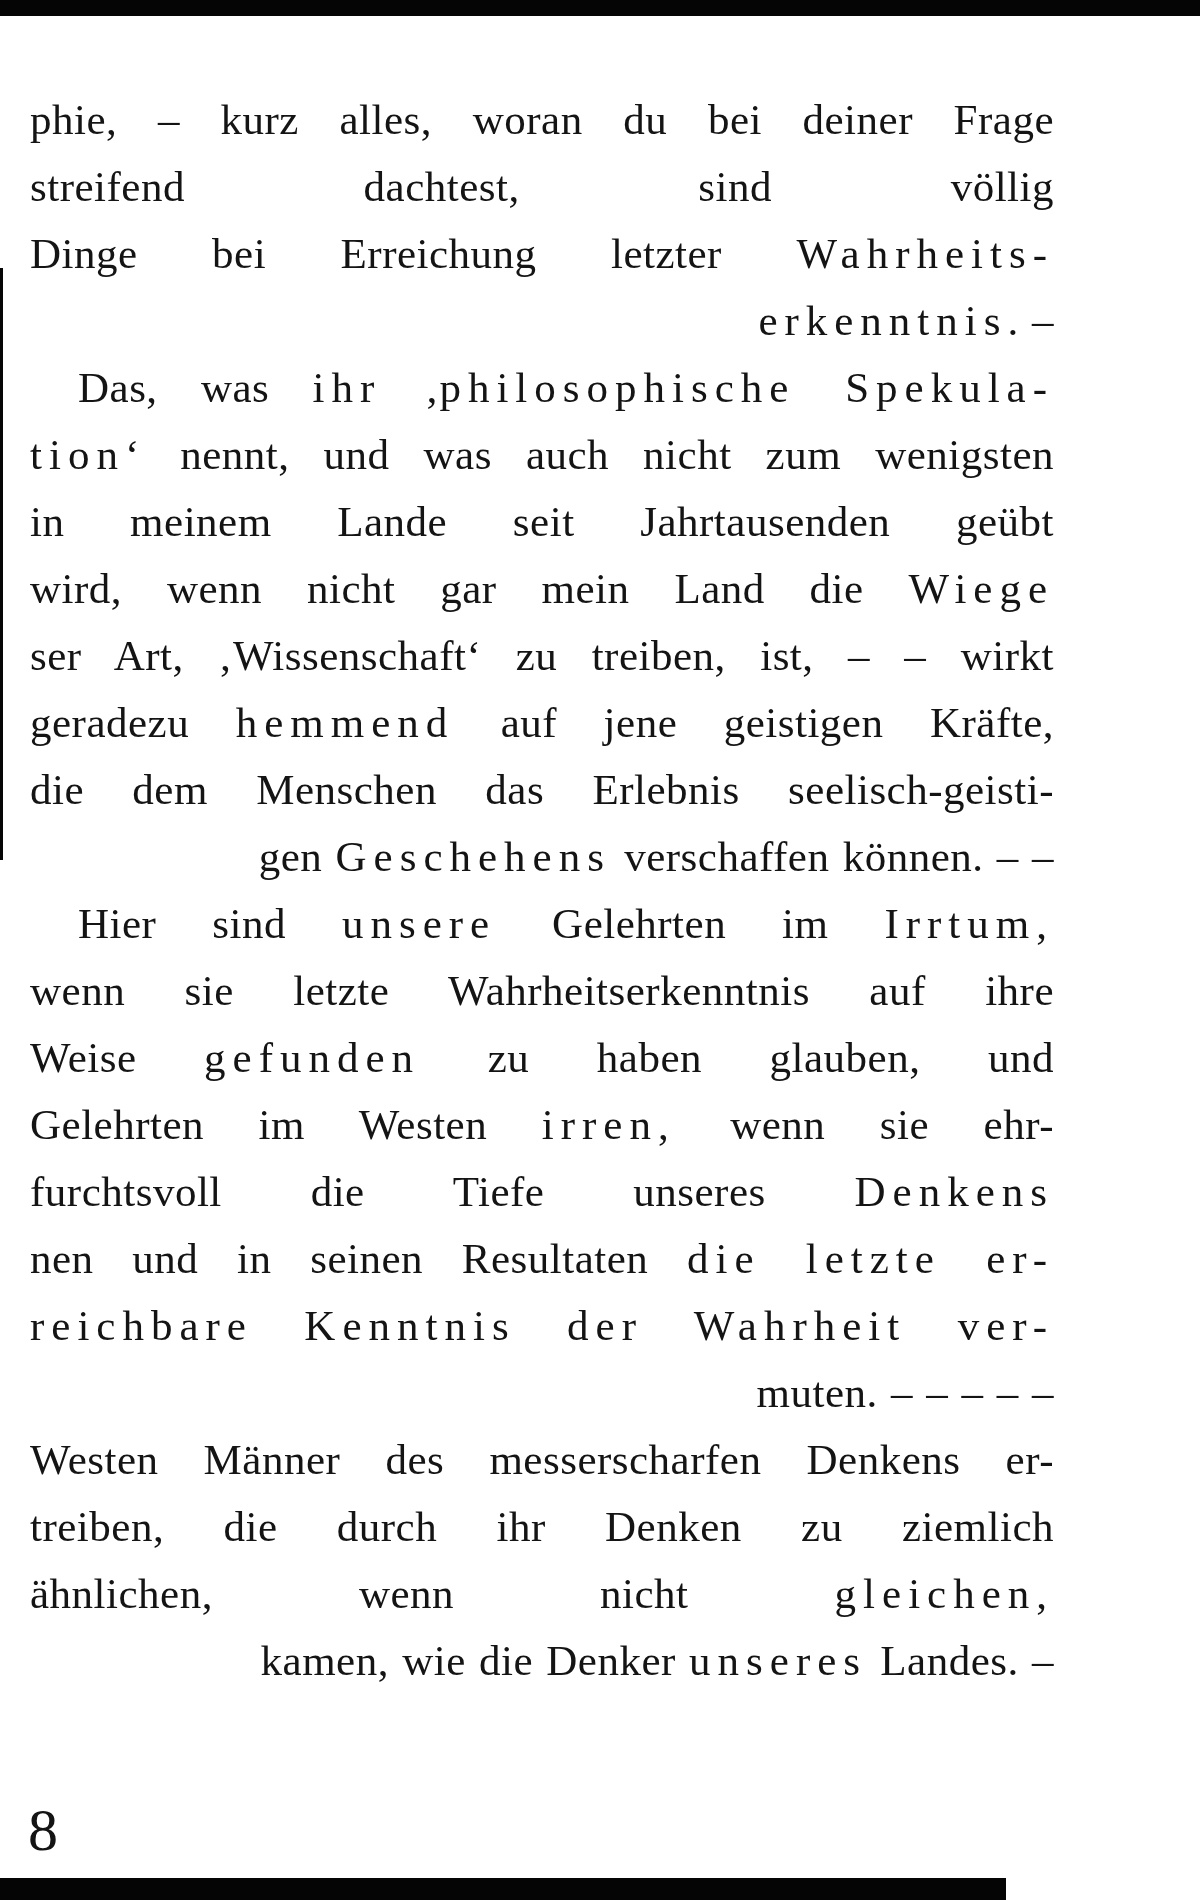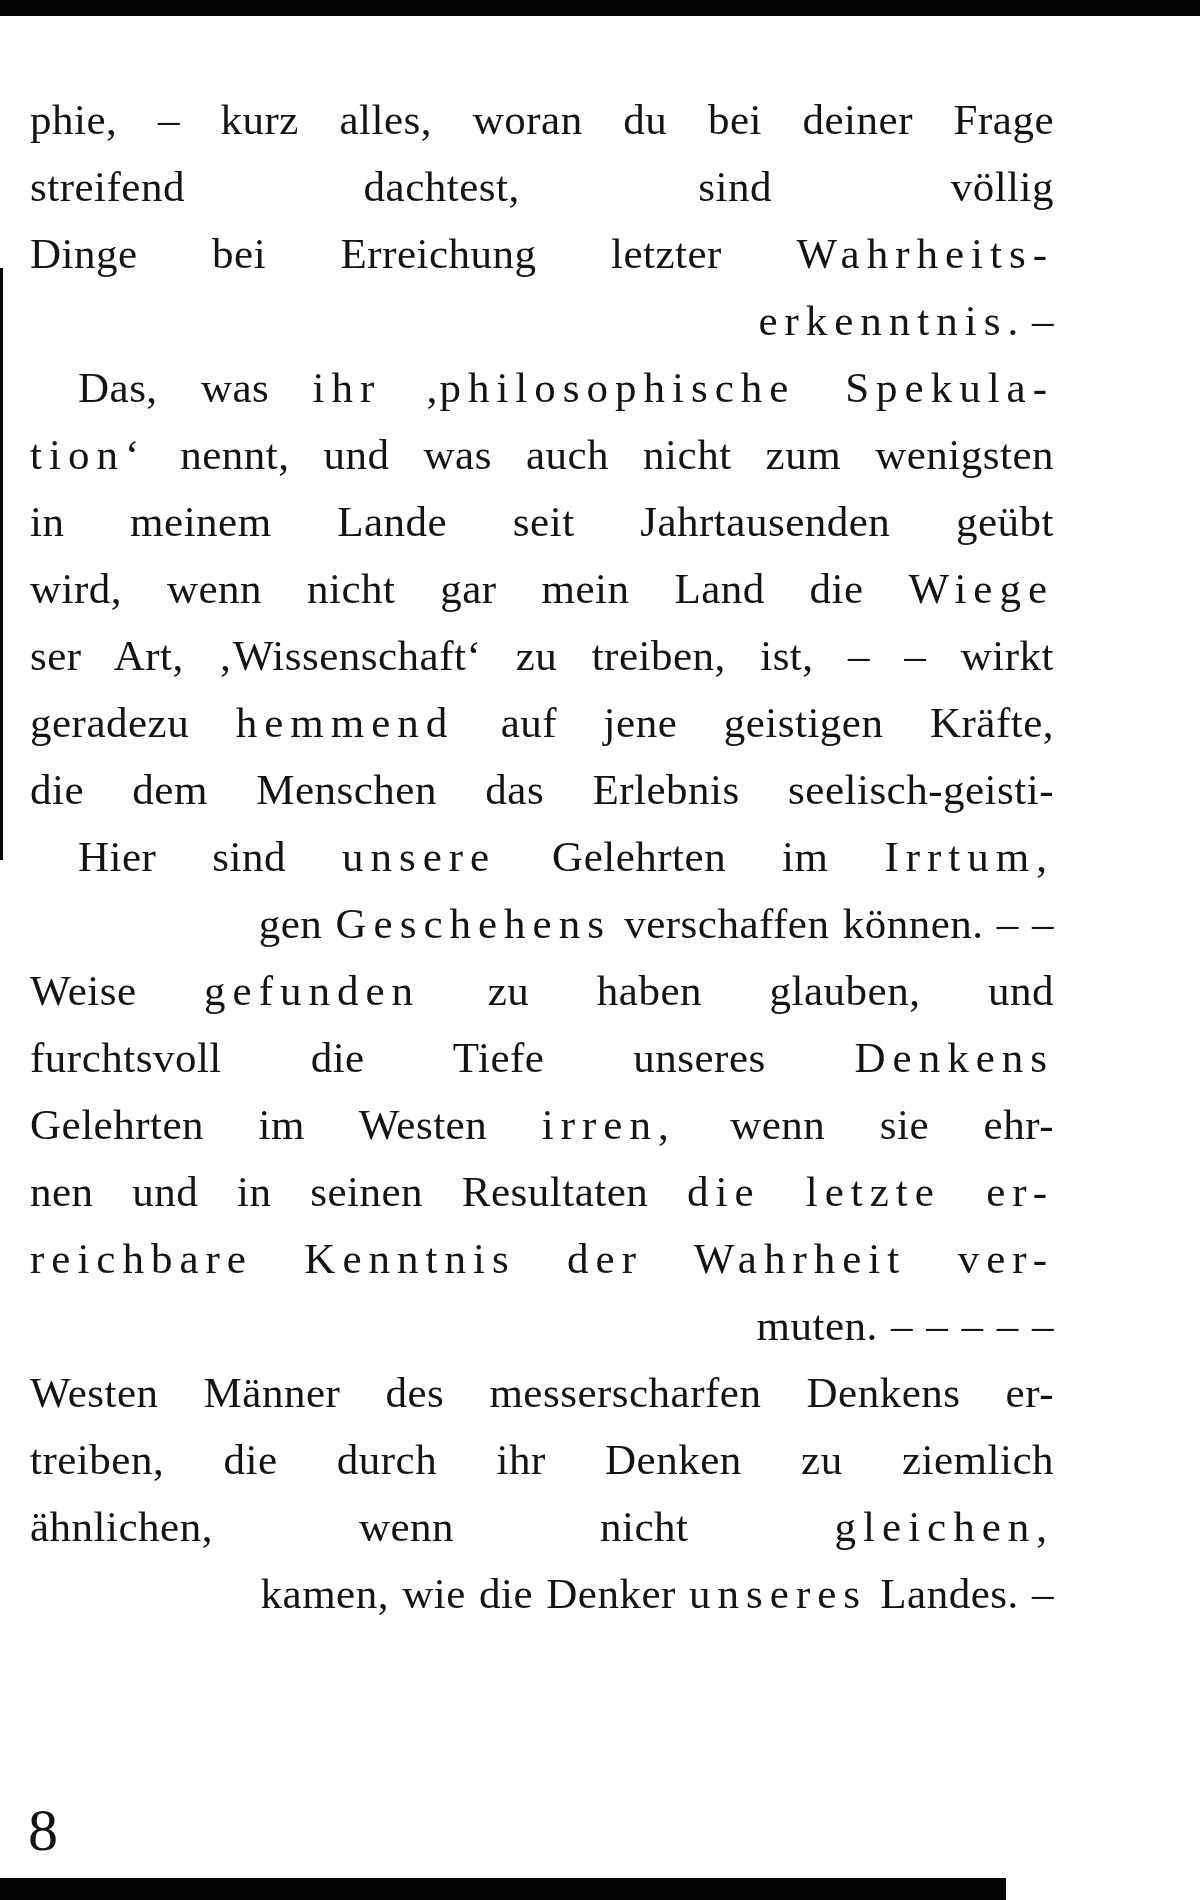--- a/index.html
+++ b/index.html
@@ -56,25 +56,26 @@
       <div class="line justify"><span class="n">streifend dachtest, sind völlig </span></div>
       <div class="line justify"><span class="n">Dinge bei Erreichung letzter </span><span class="sp">Wahrheits-</span></div>
       <div class="line"><span class="sp">erkenntnis</span><span class="n">. –</span></div>
       <div class="line justify indent"><span class="n">Das, was </span><span class="sp">ihr</span><span class="n"> ‚</span><span class="sp">philosophische Spekula-</span></div>
       <div class="line justify"><span class="sp">tion‘</span><span class="n"> nennt, und was auch nicht zum wenigsten</span></div>
       <div class="line justify"><span class="n">in meinem Lande seit Jahrtausenden geübt</span></div>
       <div class="line justify"><span class="n">wird, wenn nicht gar mein Land die </span><span class="sp">Wiege</span></div>
       <div class="line justify"><span class="n">ser Art, ‚Wissenschaft‘ zu treiben, ist, – – wirkt</span></div>
       <div class="line justify"><span class="n">geradezu </span><span class="sp">hemmend</span><span class="n"> auf jene geistigen Kräfte,</span></div>
       <div class="line justify"><span class="n">die dem Menschen das Erlebnis seelisch-geisti-</span></div>
+      <div class="line"><span class="n">gen </span><span class="sp">Geschehens</span><span class="n"> verschaffen können. – –</span></div>
       <div class="line justify indent"><span class="n">Hier sind </span><span class="sp">unsere</span><span class="n"> Gelehrten im </span><span class="sp">Irrtum,</span></div>
-      <div class="line"><span class="n">gen </span><span class="sp">Geschehens</span><span class="n"> verschaffen können. – –</span></div>
+      <div class="line justify"><span class="n">wenn sie letzte Wahrheitserkenntnis auf ihre</span></div>
       <div class="line justify"><span class="n">Weise </span><span class="sp">gefunden</span><span class="n"> zu haben glauben, und </span></div>
+      <div class="line justify"><span class="n">Gelehrten im Westen </span><span class="sp">irren,</span><span class="n"> wenn sie ehr-</span></div>
       <div class="line justify"><span class="n">furchtsvoll die Tiefe unseres </span><span class="sp">Denkens</span></div>
-      <div class="line justify"><span class="n">Gelehrten im Westen </span><span class="sp">irren,</span><span class="n"> wenn sie ehr-</span></div>
       <div class="line justify"><span class="n">nen und in seinen Resultaten </span><span class="sp">die letzte er-</span></div>
       <div class="line justify"><span class="sp">reichbare Kenntnis der Wahrheit ver-</span></div>
       <div class="line"><span class="n">muten. – – – – –</span></div>
       <div class="line justify"><span class="n">Westen Männer des messerscharfen Denkens er-</span></div>
       <div class="line justify"><span class="n">treiben, die durch ihr Denken zu ziemlich</span></div>
       <div class="line justify"><span class="n">ähnlichen, wenn nicht </span><span class="sp">gleichen,</span></div>
       <div class="line"><span class="n">kamen, wie die Denker </span><span class="sp">unseres</span><span class="n"> Landes. –</span></div>
     </main>
 
   <div class="page-number">8</div>

